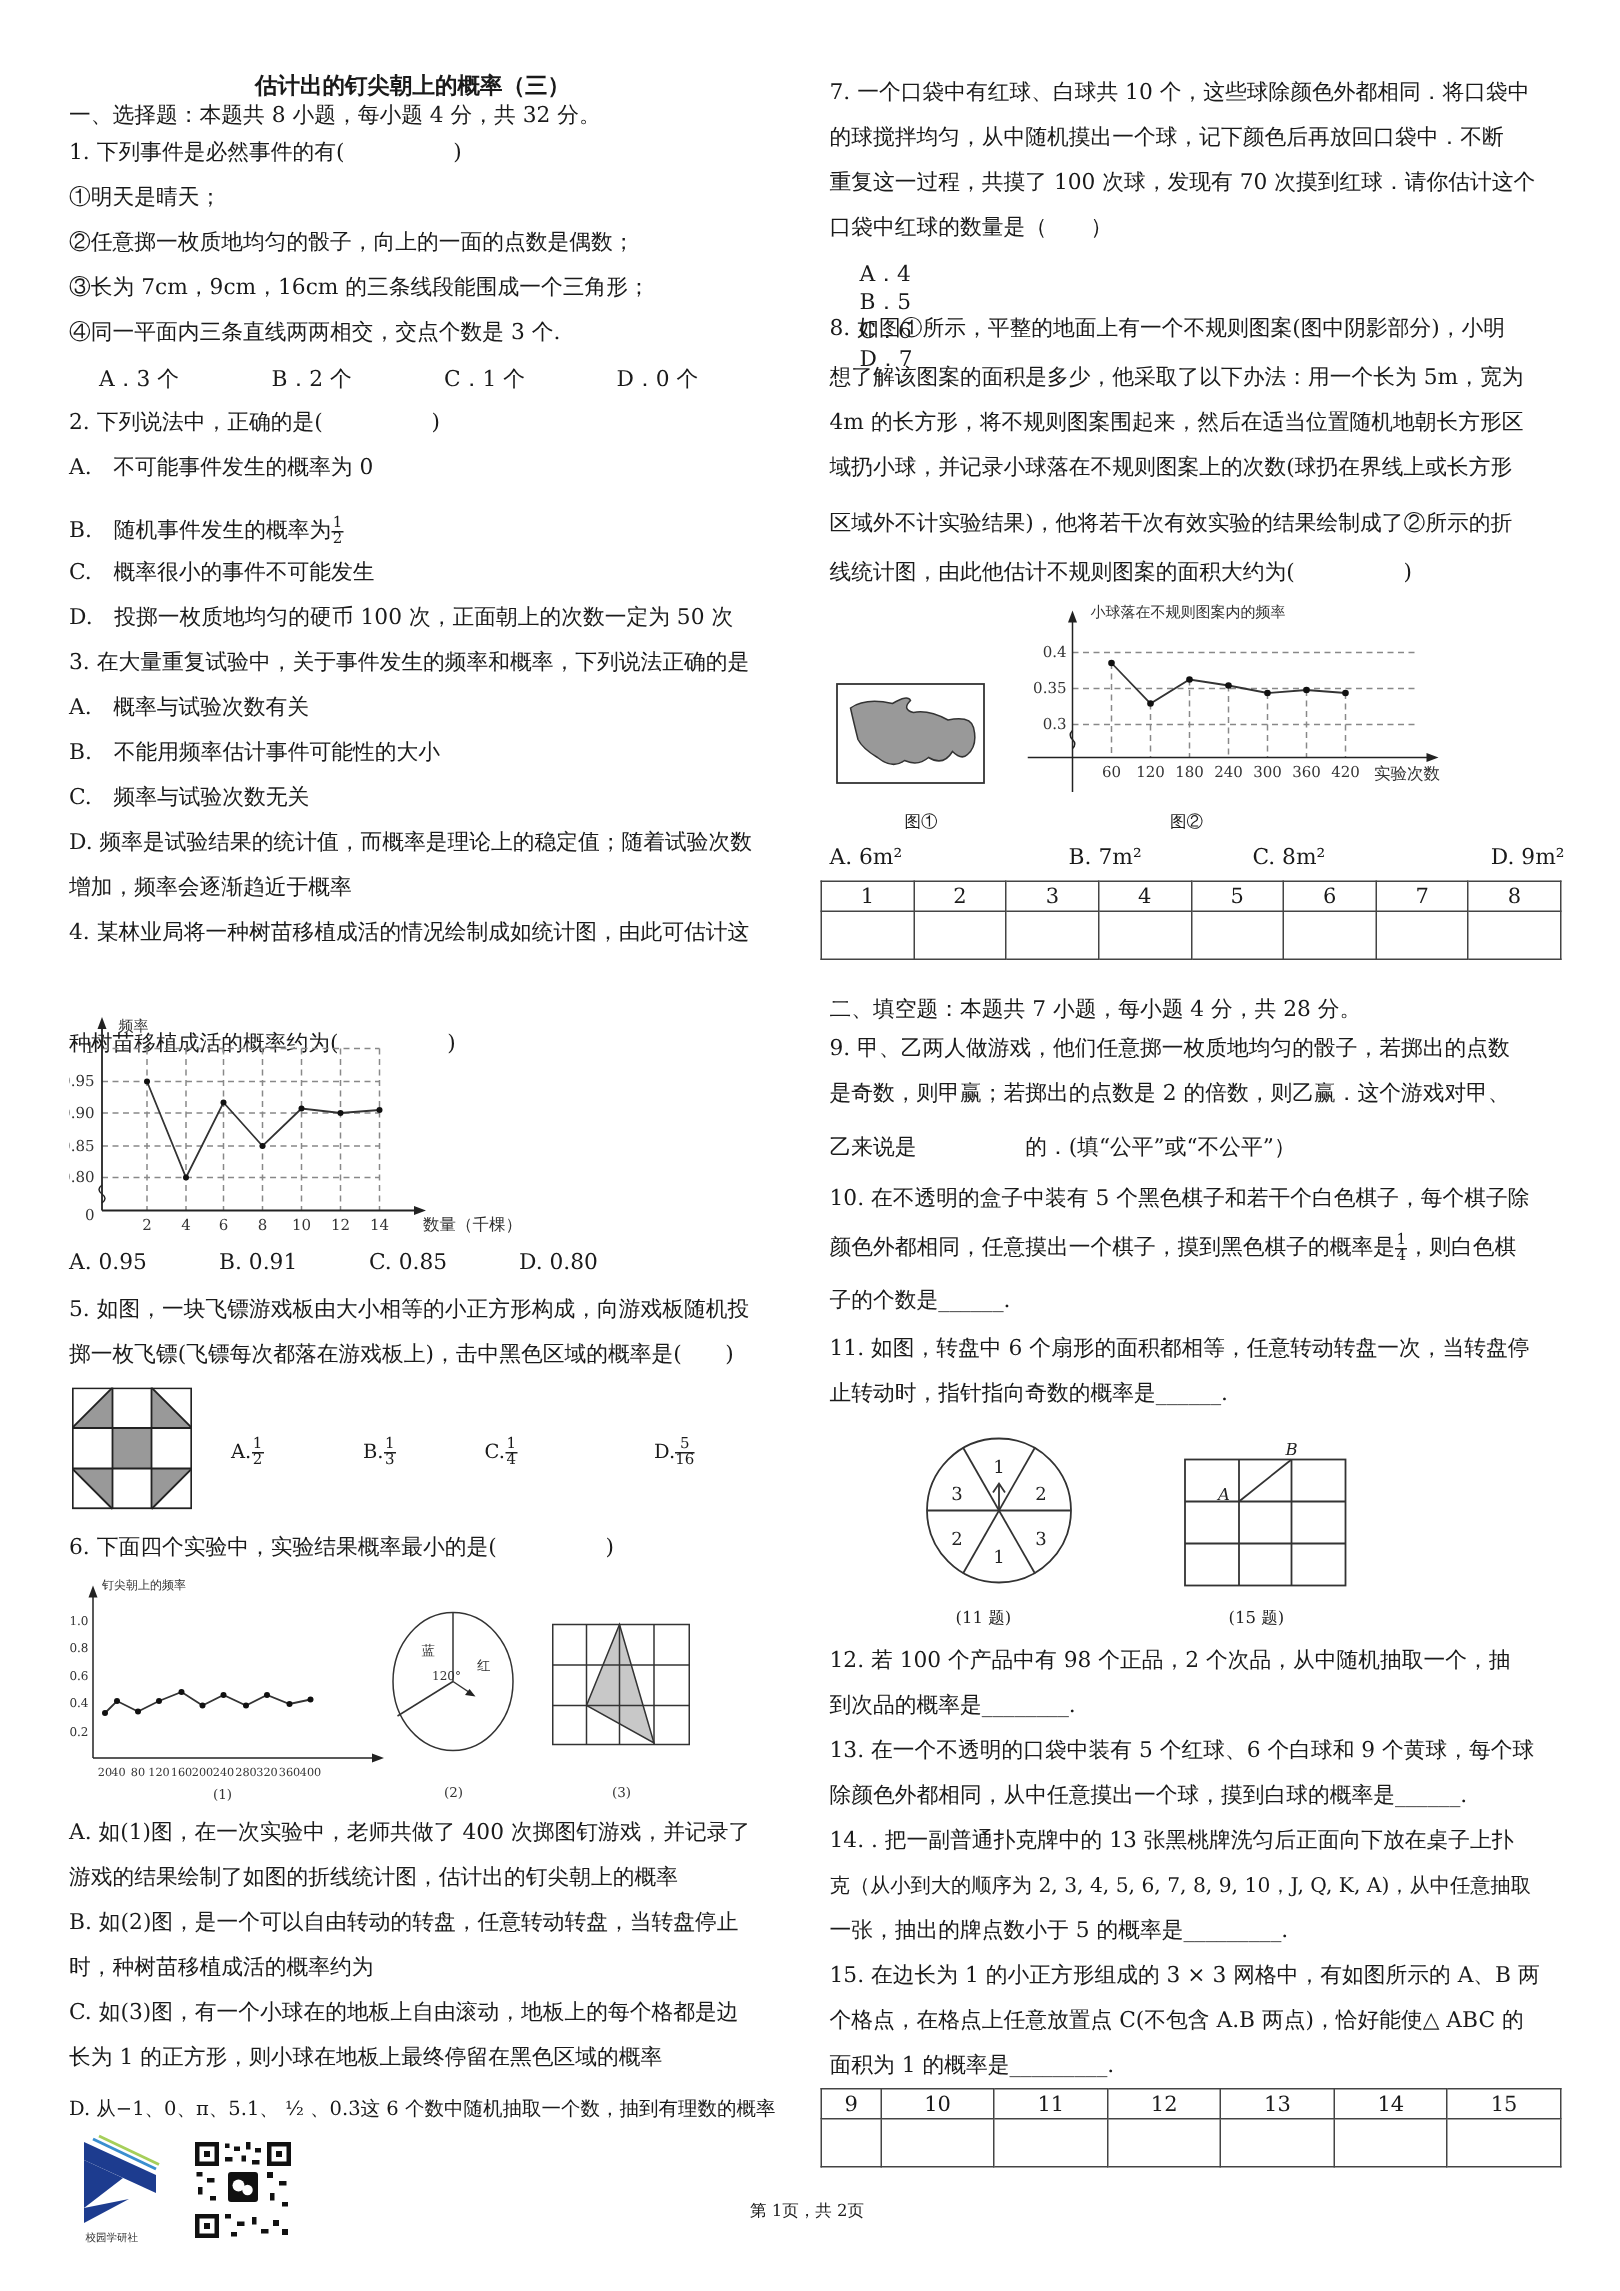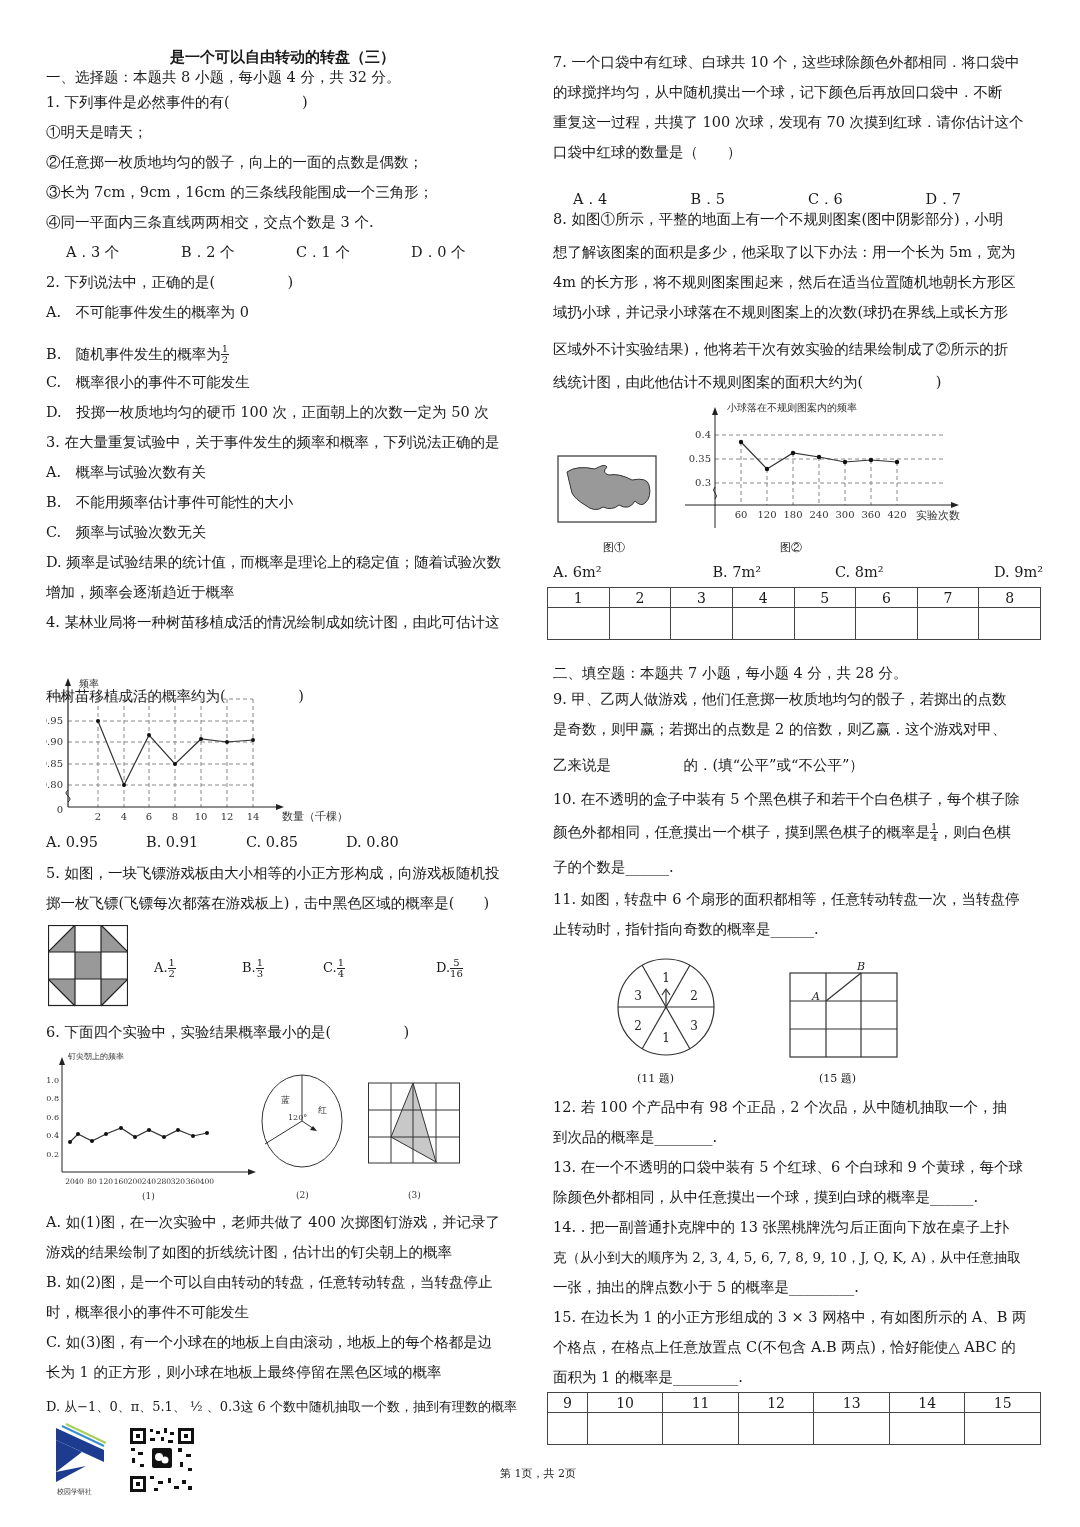--- a/index.html
+++ b/index.html
@@ -20,21 +20,21 @@
   table.ans td { border: 1px solid #444; text-align: center; height: 20px; }
   table.ans tr.blank td { height: 32px; }
   svg text { font-family: "DejaVu Serif", serif; }
   .footer-page { position: absolute; left: 500px; top: 1466px; font-size: 11px; }
 </style>
 </head>
 <body>
 
 <div class="col left">
 
-  <div class="abs title" style="left:124px; top:48px;">是一个可以自由转动的转盘（三）</div>
+  <div class="abs title" style="left:124px; top:48px;">估计出的钉尖朝上的概率（三）</div>
   <div class="line" style="left:0; top:68px;">一、选择题：本题共 8 小题，每小题 4 分，共 32 分。</div>
 
   <div class="line" style="left:0; top:93px;">1. 下列事件是必然事件的有(　　　　　)</div>
   <div class="line" style="left:0; top:123px;">①明天是晴天；</div>
   <div class="line" style="left:0; top:153px;">②任意掷一枚质地均匀的骰子，向上的一面的点数是偶数；</div>
   <div class="line" style="left:0; top:183px;">③长为 7cm，9cm，16cm 的三条线段能围成一个三角形；</div>
   <div class="line" style="left:0; top:213px;">④同一平面内三条直线两两相交，交点个数是 3 个.</div>
   <div class="opt4" style="left:20px; top:243px; width:460px;">
     <span>A．3 个</span>
     <span>B．2 个</span>
@@ -212,21 +212,21 @@
         <line x1="68" y1="3" x2="68" y2="83"></line>
       <line x1="0" y1="30" x2="92" y2="30"></line>
         <line x1="0" y1="57" x2="92" y2="57"></line>
     </g>
     <text x="40" y="118" font-size="9" fill="#333">(3)</text>
   </svg>
 
   <div class="line" style="left:0; top:1213px;">A.  如(1)图，在一次实验中，老师共做了 400 次掷图钉游戏，并记录了</div>
   <div class="line" style="left:0; top:1243px;text-align:center;">游戏的结果绘制了如图的折线统计图，估计出的钉尖朝上的概率</div>
   <div class="line" style="left:0; top:1273px;">B.  如(2)图，是一个可以自由转动的转盘，任意转动转盘，当转盘停止</div>
-  <div class="line" style="left:0; top:1303px;">时，概率很小的事件不可能发生</div>
+  <div class="line" style="left:0; top:1303px;">时，种树苗移植成活的概率约为</div>
   <div class="line" style="left:0; top:1333px;">C.  如(3)图，有一个小球在的地板上自由滚动，地板上的每个格都是边</div>
   <div class="line" style="left:0; top:1363px;">长为 1 的正方形，则小球在地板上最终停留在黑色区域的概率</div>
   <div class="line" style="left:0; top:1398px; font-size:13px;">D.  从−1、0、π、5.1、 ½ 、0.3̇这 6 个数中随机抽取一个数，抽到有理数的概率</div>
 
   <svg class="abs" style="left:8px; top:1422px;" width="60" height="75">
     <polygon points="2,6 50,28 50,40 2,18" fill="#1d3c8f"></polygon>
     <polygon points="2,18 28,30 2,50" fill="#1d3c8f"></polygon>
     <polygon points="2,50 32,44 2,60" fill="#1d3c8f"></polygon>
     <line x1="8" y1="4" x2="50" y2="24" stroke="#3a8fd0" stroke-width="2"></line>
     <line x1="12" y1="2" x2="52" y2="21" stroke="#a6cf5a" stroke-width="2"></line>
@@ -278,21 +278,21 @@
       </g>
   </svg>
 </div>
 
 <div class="col right">
 
   <div class="line" style="left:0; top:53px;">7. 一个口袋中有红球、白球共 10 个，这些球除颜色外都相同．将口袋中</div>
   <div class="line" style="left:0; top:83px;">的球搅拌均匀，从中随机摸出一个球，记下颜色后再放回口袋中．不断</div>
   <div class="line" style="left:0; top:113px;">重复这一过程，共摸了 100 次球，发现有 70 次摸到红球．请你估计这个</div>
   <div class="line" style="left:0; top:143px;">口袋中红球的数量是（　　）</div>
-  <div class="opt4" style="left:20px; top:190px; width:470px;">
+  <div class="opt4" style="left:20px; top:173px; width:470px;flex-direction:column;">
     <span>A．4</span>
     <span>B．5</span>
     <span>C．6</span>
     <span>D．7</span>
   </div>
 
   <div class="line" style="left:0; top:210px;">8. 如图①所示，平整的地面上有一个不规则图案(图中阴影部分)，小明</div>
   <div class="line" style="left:0; top:243px;">想了解该图案的面积是多少，他采取了以下办法：用一个长为 5m，宽为</div>
   <div class="line" style="left:0; top:273px;">4m 的长方形，将不规则图案围起来，然后在适当位置随机地朝长方形区</div>
   <div class="line" style="left:0; top:303px;">域扔小球，并记录小球落在不规则图案上的次数(球扔在界线上或长方形</div>

